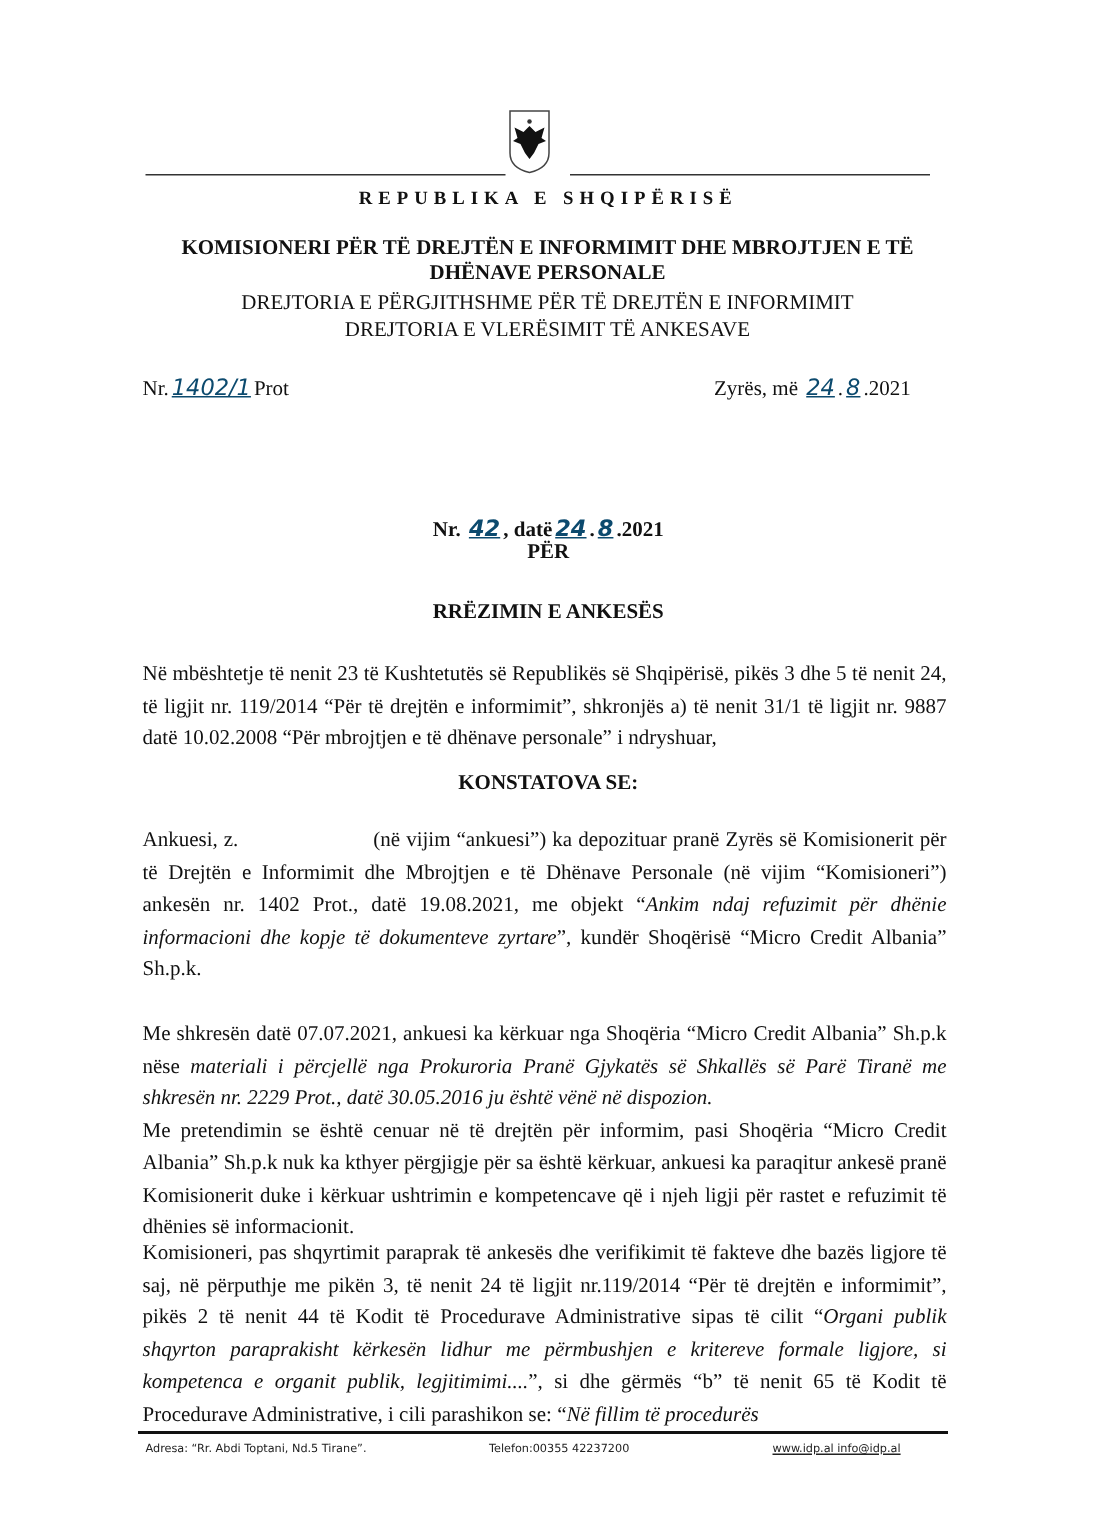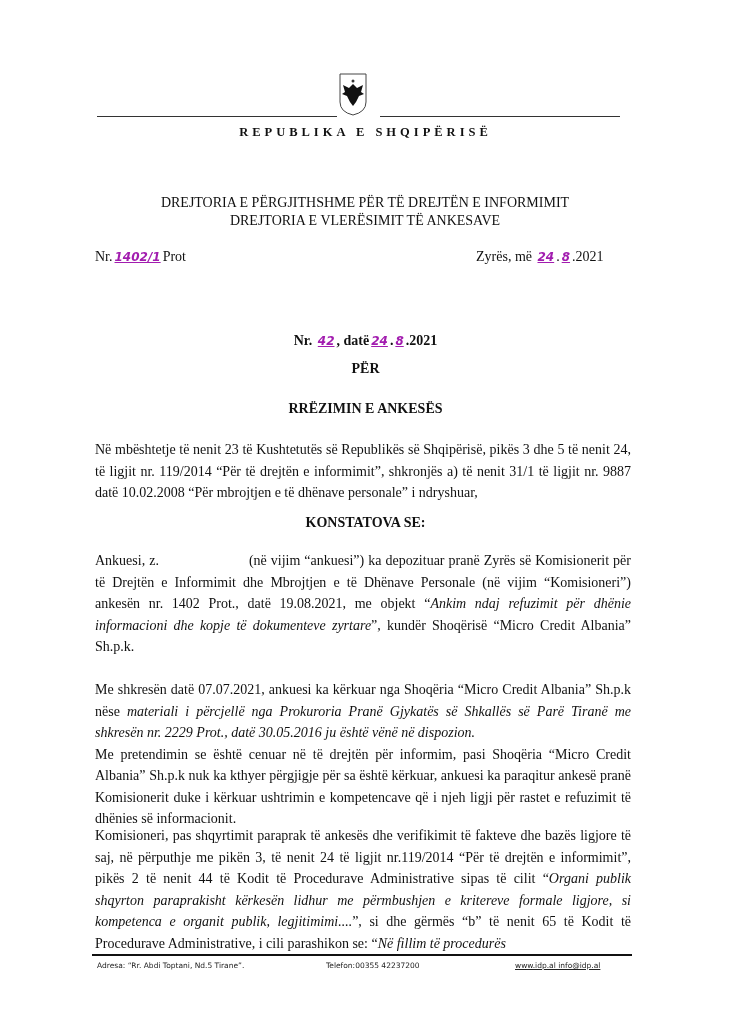--- a/index.html
+++ b/index.html
@@ -14,25 +14,25 @@
     .hr-right { position: absolute; left: 380px; top: 116px; width: 240px; height: 1px; background: #333; }
     .republic { position: absolute; left: 0; width: 731px; top: 125px; text-align: center;
       font-size: 12.5px; font-weight: bold; letter-spacing: 4px; }
     .inst { position: absolute; left: 90px; width: 550px; top: 157px; text-align: center;
       font-size: 14px; font-weight: bold; line-height: 17px; }
     .dept { position: absolute; left: 90px; width: 550px; text-align: center; font-size: 14px; }
     .dept1 { top: 195px; }
     .dept2 { top: 213px; }
     .ref-left { position: absolute; left: 95px; top: 249px; font-size: 14px; }
     .ref-right { position: absolute; left: 476px; top: 249px; font-size: 14px; }
-    .hw { font-family: "DejaVu Sans", sans-serif; font-size: 12px; text-decoration: underline;
-      color: #a21caf; padding: 0 2px; font-style: italic; font-weight: bold; }
+    .hw { font-family: "DejaVu Sans", sans-serif; font-size: 15px; text-decoration: underline;
+      color: #0c4a6e; padding: 0 2px; font-style: italic; }
     .center { position: absolute; left: 0; width: 731px; text-align: center; font-weight: bold; font-size: 14px; }
     .vendim { top: 303px; }
-    .nrdate { top: 333px; }
+    .nrdate { top: 343px; }
     .per { top: 361px; }
     .rrezimin { top: 401px; }
     .konst { top: 515px; }
     .para { position: absolute; left: 95px; width: 536px; font-size: 14px; line-height: 21.5px; text-align: justify; }
     .p1 { top: 439px; }
     .p2 { top: 550px; }
     .p3 { top: 679px; }
     .p4 { top: 825px; }
     .para i { font-style: italic; }
     .redact { display: inline-block; width: 90px; }
@@ -49,20 +49,21 @@
 
   <svg class="emblem" viewBox="0 0 30 44">
     <path d="M2 2 H28 V30 Q28 40 15 43 Q2 40 2 30 Z" fill="#fff" stroke="#444" stroke-width="1"></path>
     <path d="M15 12 L11 16 L5 13 L7 20 L4 22 L9 24 L12 30 L15 34 L18 30 L21 24 L26 22 L23 20 L25 13 L19 16 Z" fill="#111"></path>
     <circle cx="15" cy="9" r="1.5" fill="#333"></circle>
   </svg>
   <div class="hr-left"></div>
   <div class="hr-right"></div>
 
   <div class="republic">REPUBLIKA E SHQIPËRISË</div>
+  <div class="inst">KOMISIONERI PËR TË DREJTËN E INFORMIMIT DHE MBROJTJEN E TË DHËNAVE PERSONALE</div>
   <div class="dept dept1">DREJTORIA E PËRGJITHSHME PËR TË DREJTËN E INFORMIMIT</div>
   <div class="dept dept2">DREJTORIA E VLERËSIMIT TË ANKESAVE</div>
 
   <div class="ref-left">
     <span>Nr.</span><span class="hw">1402/1</span><span>Prot</span>
   </div>
   <div class="ref-right">
     <span>Zyrës, më</span>
     <span class="hw">24</span><span>.</span><span class="hw">8</span><span>.2021</span>
   </div>

